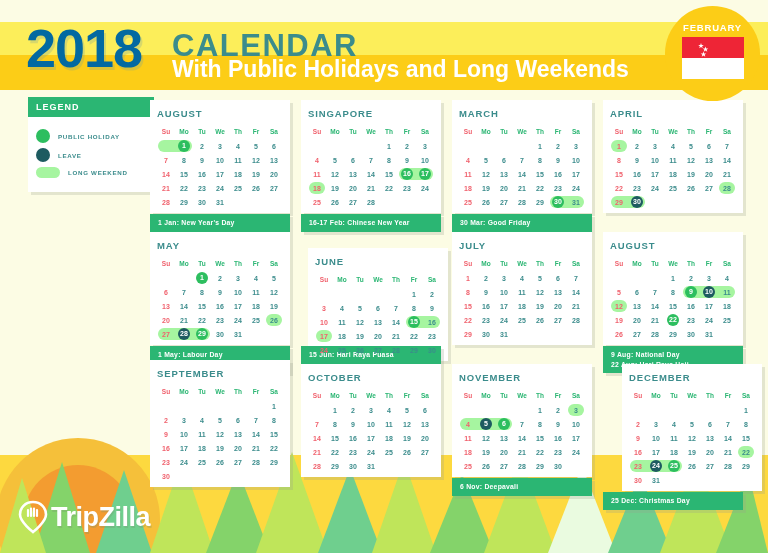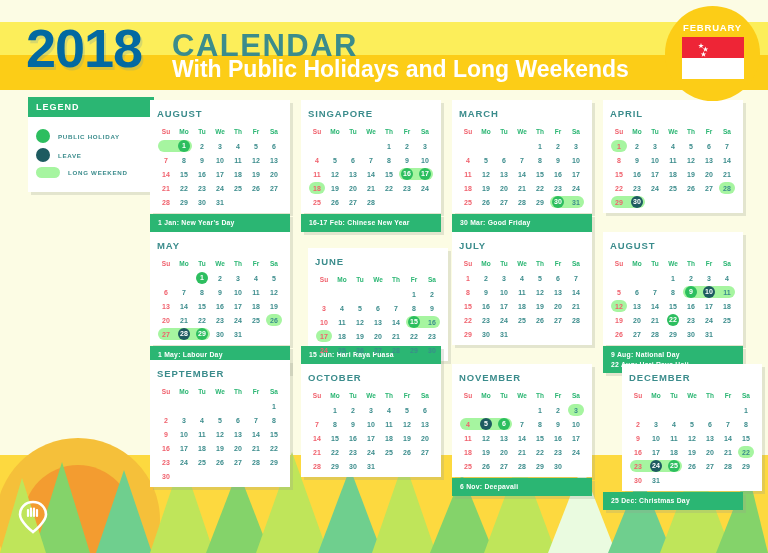--- a/index.html
+++ b/index.html
@@ -986,13 +986,14 @@
     <div class="note" style="left: 603px; top: 492px;">
       <div>25 Dec: Christmas Day</div>
     </div>
   </div>
 
 <div class="logo">
   <svg width="30" height="34">
     <path d="M15 2 C7 2 2 8 2 14.5 C2 22 15 32 15 32 C15 32 28 22 28 14.5 C28 8 23 2 15 2 Z" fill="none" stroke="#ffffff" stroke-width="2.6"></path>
     <path d="M10 10 l0 6 M13 8.5 l0 7.5 M16 8.5 l0 7.5 M19 10 l0 6" stroke="#ffffff" stroke-width="2.2" stroke-linecap="round"></path>
   </svg>
+  <div class="logo-text">TripZilla</div>
 </div>
 
 </body></html>

